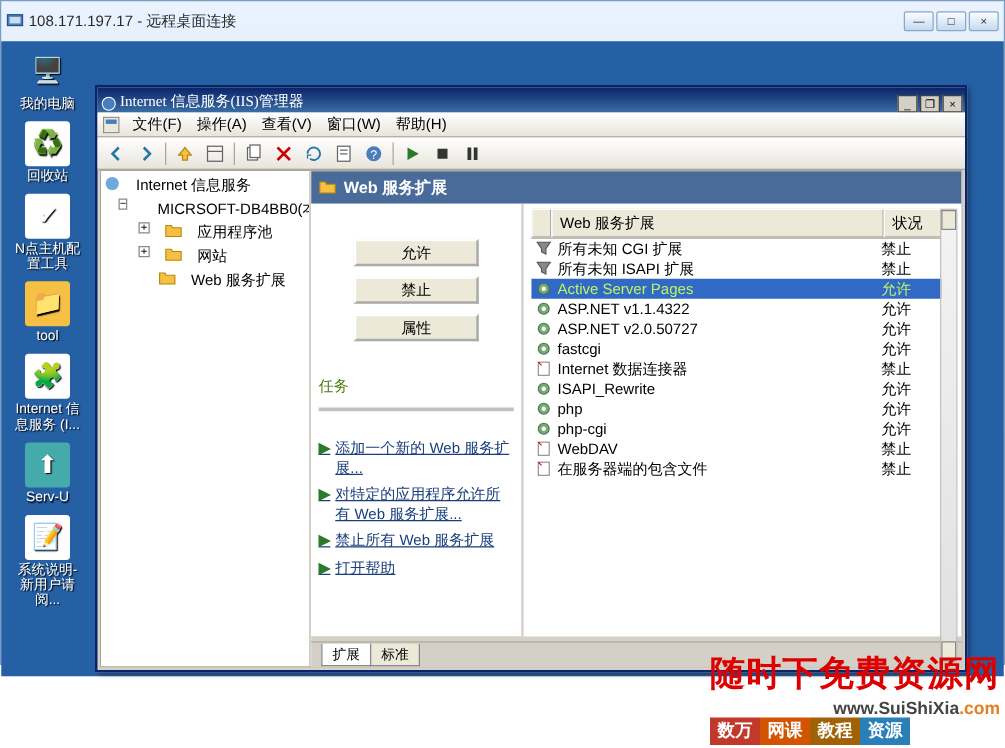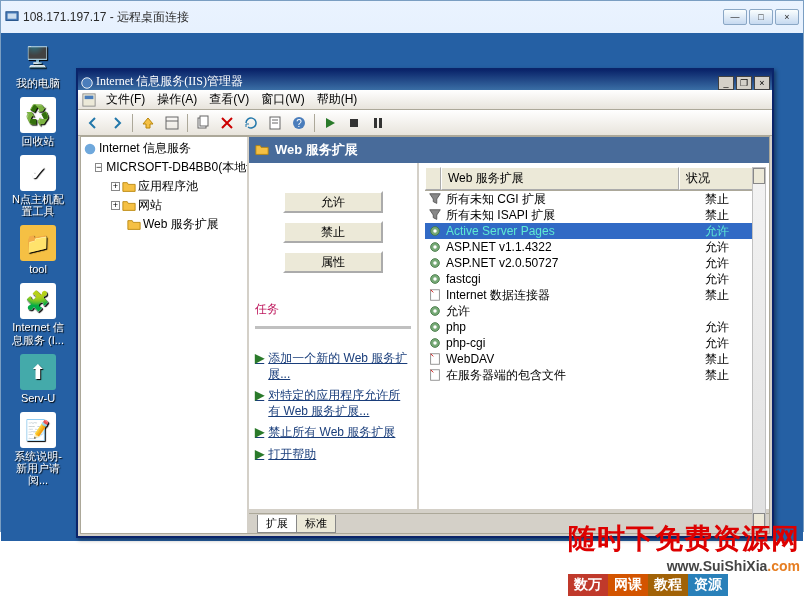--- a/index.html
+++ b/index.html
@@ -33,46 +33,46 @@
     
     .toolbar { height: 26px; background: linear-gradient(#fff,#e8e4dc); border-bottom: 1px solid #aca899; display: flex; align-items: center; padding: 0 4px; gap: 2px; }
     .tbtn { width: 22px; height: 20px; border: 1px solid transparent; display: flex; align-items: center; justify-content: center; font-size: 12px; cursor: pointer; }
     .tsep { width: 1px; height: 18px; background: #aca899; margin: 0 2px; }
 
     
     .iis-body { flex: 1; display: flex; background: #fff; border: 1px solid #aca899; margin: 0 2px 2px 2px; position: relative; }
 
     
     .tree-panel { width: 168px; background: #fff; border-right: 2px solid #d4d0c8; overflow: auto; font-size: 12px; padding: 2px; }
-    .tree-node { white-space: nowrap; padding: 1px 0; display: flex; align-items: center; gap: 2px; }
+    .tree-node { white-space: nowrap; padding: 1px 0; display: flex; align-items: flex-start; gap: 12px; }
     .exp { width: 9px; height: 9px; border: 1px solid #888; display: inline-flex; align-items: center; justify-content: center; font-size: 9px; background: #fff; line-height: 1; }
     .tree-icon-sm{width:14px;height:14px;display:inline-block;}
 
     
     .right-panel { flex: 1; display: flex; flex-direction: column; background: #fff; }
     .panel-header { height: 26px; background: #486b9a; color: #fff; display: flex; align-items: center; padding: 0 6px; font-size: 13px; font-weight: bold; gap: 6px; }
     .right-body { flex: 1; display: flex; }
 
     
     .tasks-col { width: 170px; background: #fff; border-right: 2px solid #d4d0c8; padding: 6px 6px 0 6px; font-size: 12px; display: flex; flex-direction: column; }
     .action-btn { width: 100px; height: 22px; margin: 4px auto; border: 2px outset #fff; background: #ece9d8; font-size: 12px; cursor: pointer; }
-    .task-head { margin-top: 24px; color: #be185d; font-weight: normal; }
+    .task-head { margin-top: 24px; color: #4d7c0f; font-weight: normal; }
     .task-sep { height: 3px; background: #c0c0c0; margin: 8px 0 16px 0; }
     .task-link { color: #1a3e7b; text-decoration: underline; margin: 6px 0; display: flex; align-items: flex-start; gap: 4px; cursor: pointer; line-height: 1.3; }
     .task-link .arrow { color: #2a7a2a; font-weight: bold; }
 
     
     .list-col { flex: 1; background: #fff; display: flex; flex-direction: column; }
     .list-hdr { display: flex; border-bottom: 1px solid #aca899; background: #ece9d8; font-size: 12px; position: relative; margin-top: 4px; margin-left: 6px; margin-right: 6px; }
     .hdr-cell { border: 1px outset #fff; padding: 2px 6px; background: #ece9d8; }
     .hdr-cell.name { flex: 1; }
-    .hdr-cell.status { width: 84px; }
+    .hdr-cell.status { width: 56px; }
     .list-body { flex: 1; margin: 0 6px; overflow: auto; }
     .row { display: flex; align-items: center; font-size: 12px; padding: 0px 2px; height: 16px; }
-    .row.selected { background: #316ac5 !important; color: #5eead4; }
+    .row.selected { background: #316ac5 !important; color: #bef264; }
     .row-icon { width: 16px; height: 14px; margin-right: 3px; display: inline-flex; align-items: center; justify-content: center; }
     .row .name { flex: 1; white-space: nowrap; overflow: hidden; }
     .row .status { width: 56px; }
 
     
     .bottom-tabs { height: 20px; border-top: 1px solid #aca899; display: flex; align-items: flex-end; font-size: 11px; padding-left: 8px; background: #d4d0c8; }
     .btab { padding: 1px 8px; border: 1px solid #888; border-top: none; background: #ece9d8; margin-right: -1px; cursor: pointer; }
     .btab.active { background: #fff; }
     .splitter-h { height: 4px; background: #d4d0c8; }
 
@@ -384,20 +384,21 @@
                     <span class="name">Internet 数据连接器</span>
                     <span class="status">禁止</span>
                   </div>
                   <div class="row">
                     <span class="row-icon">
                       <svg width="14" height="14" viewBox="0 0 16 16">
                         <circle cx="8" cy="8" r="5" fill="#7a7" stroke="#474"></circle>
                         <circle cx="8" cy="8" r="2" fill="#fff"></circle>
                       </svg>
                     </span>
+                    <span class="name">ISAPI_Rewrite</span>
                     <span class="status">允许</span>
                   </div>
                   <div class="row">
                     <span class="row-icon">
                       <svg width="14" height="14" viewBox="0 0 16 16">
                         <circle cx="8" cy="8" r="5" fill="#7a7" stroke="#474"></circle>
                         <circle cx="8" cy="8" r="2" fill="#fff"></circle>
                       </svg>
                     </span>
                     <span class="name">php</span>

